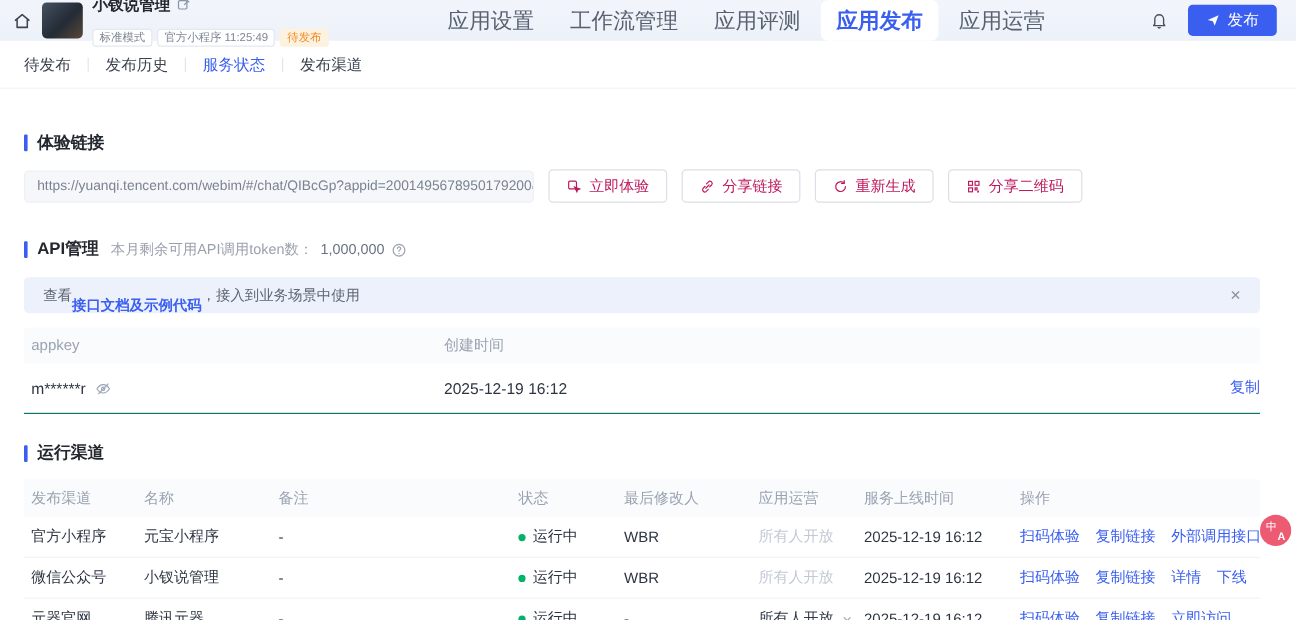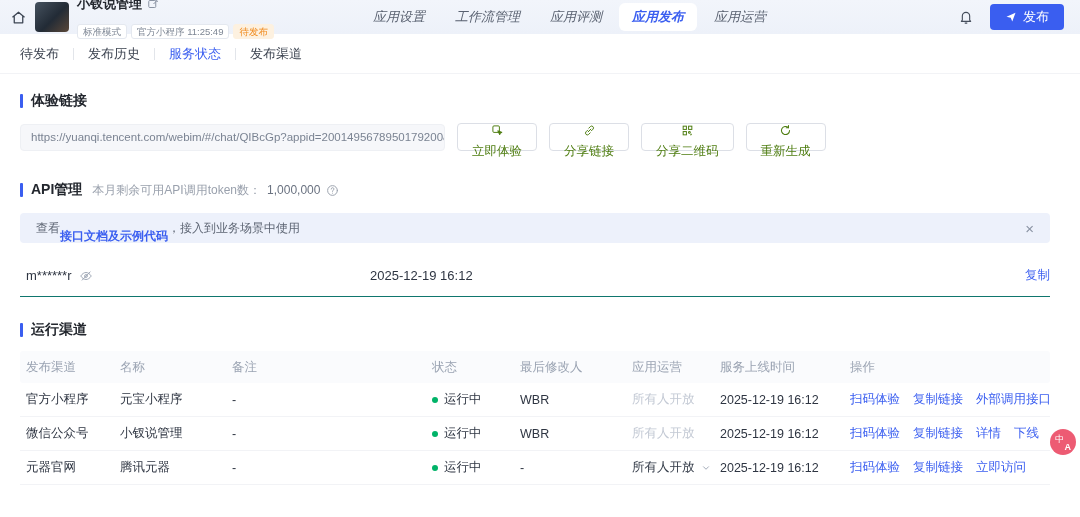--- a/index.html
+++ b/index.html
@@ -25,21 +25,21 @@
   .app-title { font-size:13px; font-weight:bold; color:#23272e; }
   .edit-icon { color:#8a93a3; cursor:pointer; }
   .badge-row { display:flex; gap:4px; margin-top:11px; }
   .badge {
     font-size:9.5px; padding:0 5px; height:15px; line-height:14px; border-radius:3px;
     background:#fff; color:#7d8694; border:1px solid #e4e8ef; white-space:nowrap;
   }
   .badge.status { background:#fdf1e0; color:#f08a1d; border-color:#fdf1e0; }
 
   .tabs { position:absolute; left:360px; top:0; height:100%; display:flex; align-items:center; gap:4px; }
-  .tab { font-size:13px; color:#596170; padding:5px 13px; border-radius:6px; cursor:pointer; white-space:nowrap;font-style:italic; }
+  .tab { font-size:18px; color:#596170; padding:5px 13px; border-radius:6px; cursor:pointer; white-space:nowrap; }
   .tab.active { background:#fff; color:#3a5ef0; font-weight:bold; }
 
   .topbar-right { margin-left:auto; display:flex; align-items:center; gap:16px; margin-right:16px; }
   .bell { color:#454e5c; cursor:pointer; }
   .publish-btn {
     background:#3a5ef0; color:#fff; font-size:13px; height:26px; padding:0 15px;
     border-radius:4px; display:flex; align-items:center; gap:6px; border:none; cursor:pointer;
   }
 
   
@@ -50,31 +50,31 @@
   .subnav-item { padding:0 14px; cursor:pointer; }
   .subnav-item:first-child { padding-left:0; }
   .subnav-item.active { color:#3a5ef0; }
   .vdiv { width:1px; height:12px; background:#e2e5ea; }
 
   
   .main { padding:0 30px 0 20px; }
   .section-title { display:flex; align-items:center; gap:8px; font-size:14px; font-weight:bold; color:#23272e; }
   .bar { width:3px; height:14px; background:#3a5ef0; border-radius:1px; }
 
-  .sec-exp { margin-top:18px; }
+  .sec-exp { margin-top:36px; }
   .exp-row { margin-top:13px; display:flex; gap:12px; align-items:center; }
   .url-box {
     width:425px; height:27px; line-height:25px; background:#f6f7fa; border:1px solid #eef0f4;
     border-radius:4px; padding:0 10px; font-size:11.5px; color:#7a8392;
     white-space:nowrap; overflow:hidden; cursor:text;
   }
   .btn {
     height:28px; display:flex; align-items:center; gap:6px; padding:0 14px;
     background:#fff; border:1px solid #dcdfe6; border-radius:4px;
-    font-size:12.5px; color:#4d7c0f; cursor:pointer; white-space:nowrap;flex-direction:column;
+    font-size:12.5px; color:#be185d; cursor:pointer; white-space:nowrap;
   }
   .btn .bicon { color:#3f4document654; }
 
   .api-head { margin-top:30px; display:flex; align-items:center; gap:10px; }
   .quota { font-size:12px; color:#9aa1ad; display:flex; align-items:center; gap:6px; }
   .quota b { font-weight:normal; color:#6a7280; }
   .q-icon { color:#9aa1ad; cursor:pointer; }
 
   .banner {
     margin-top:14px; height:30px; background:#edf1fb; border-radius:4px;
@@ -199,37 +199,37 @@
           <svg width="13" height="13" viewBox="0 0 24 24" fill="none" stroke="currentColor" stroke-width="1.8" stroke-linecap="round">
               <path d="M9.5 14.5 l5-5"></path>
               <path d="M8.5 11.5 l-3 3 a3.4 3.4 0 0 0 4.8 4.8 l3-3"></path>
               <path d="M15.5 12.5 l3-3 a3.4 3.4 0 0 0 -4.8-4.8 l-3 3"></path>
             </svg>
         </span>
         <span>分享链接</span>
       </button>
       <button class="btn">
         <span class="bicon">
+          <svg width="13" height="13" viewBox="0 0 24 24" fill="none" stroke="currentColor" stroke-width="1.9" stroke-linecap="round">
+              <path d="M19.5 12 a7.5 7.5 0 1 1 -2.2 -5.3"></path>
+              <path d="M17.5 2.8 v4.2 h-4.2"></path>
+            </svg>
+        </span>
+        <span>重新生成</span>
+      </button>
+      <button class="btn">
+        <span class="bicon">
           <svg width="13" height="13" viewBox="0 0 24 24" fill="none" stroke="currentColor" stroke-width="1.8">
               <rect x="4" y="4" width="6" height="6"></rect>
               <rect x="14" y="4" width="6" height="6"></rect>
               <rect x="4" y="14" width="6" height="6"></rect>
               <path d="M14 14 h3 v3 h-3 z M19 18 v2 h-2"></path>
             </svg>
         </span>
         <span>分享二维码</span>
-      </button>
-      <button class="btn">
-        <span class="bicon">
-          <svg width="13" height="13" viewBox="0 0 24 24" fill="none" stroke="currentColor" stroke-width="1.9" stroke-linecap="round">
-              <path d="M19.5 12 a7.5 7.5 0 1 1 -2.2 -5.3"></path>
-              <path d="M17.5 2.8 v4.2 h-4.2"></path>
-            </svg>
-        </span>
-        <span>重新生成</span>
       </button>
     </div>
   </div>
 
   <div class="api-head">
     <div class="section-title">
       <span class="bar"></span>
       <span>API管理</span>
     </div>
     <div class="quota">
@@ -246,20 +246,25 @@
   </div>
 
   <div class="banner">
     <span>查看</span>
     <span class="banner-link">接口文档及示例代码</span>
     <span>，接入到业务场景中使用</span>
     <span class="banner-close">×</span>
   </div>
 
   <div class="tbl">
+    <div class="t1-row t-head">
+      <span class="cell">appkey</span>
+      <span>创建时间</span>
+      <span></span>
+    </div>
     <div class="t1-row t-body">
       <span class="cell appkey-cell">
         <span>m******r</span>
         <span class="eye">
           <svg width="14" height="14" viewBox="0 0 24 24" fill="none" stroke="currentColor" stroke-width="1.6">
               <path d="M3 12 c2.6-4 6-6 9-6 s6.4 2 9 6 c-2.6 4-6 6-9 6 s-6.4-2-9-6 z"></path>
               <circle cx="12" cy="12" r="2.4"></circle>
               <path d="M5 19.5 L19.5 4.5"></path>
             </svg>
         </span>

